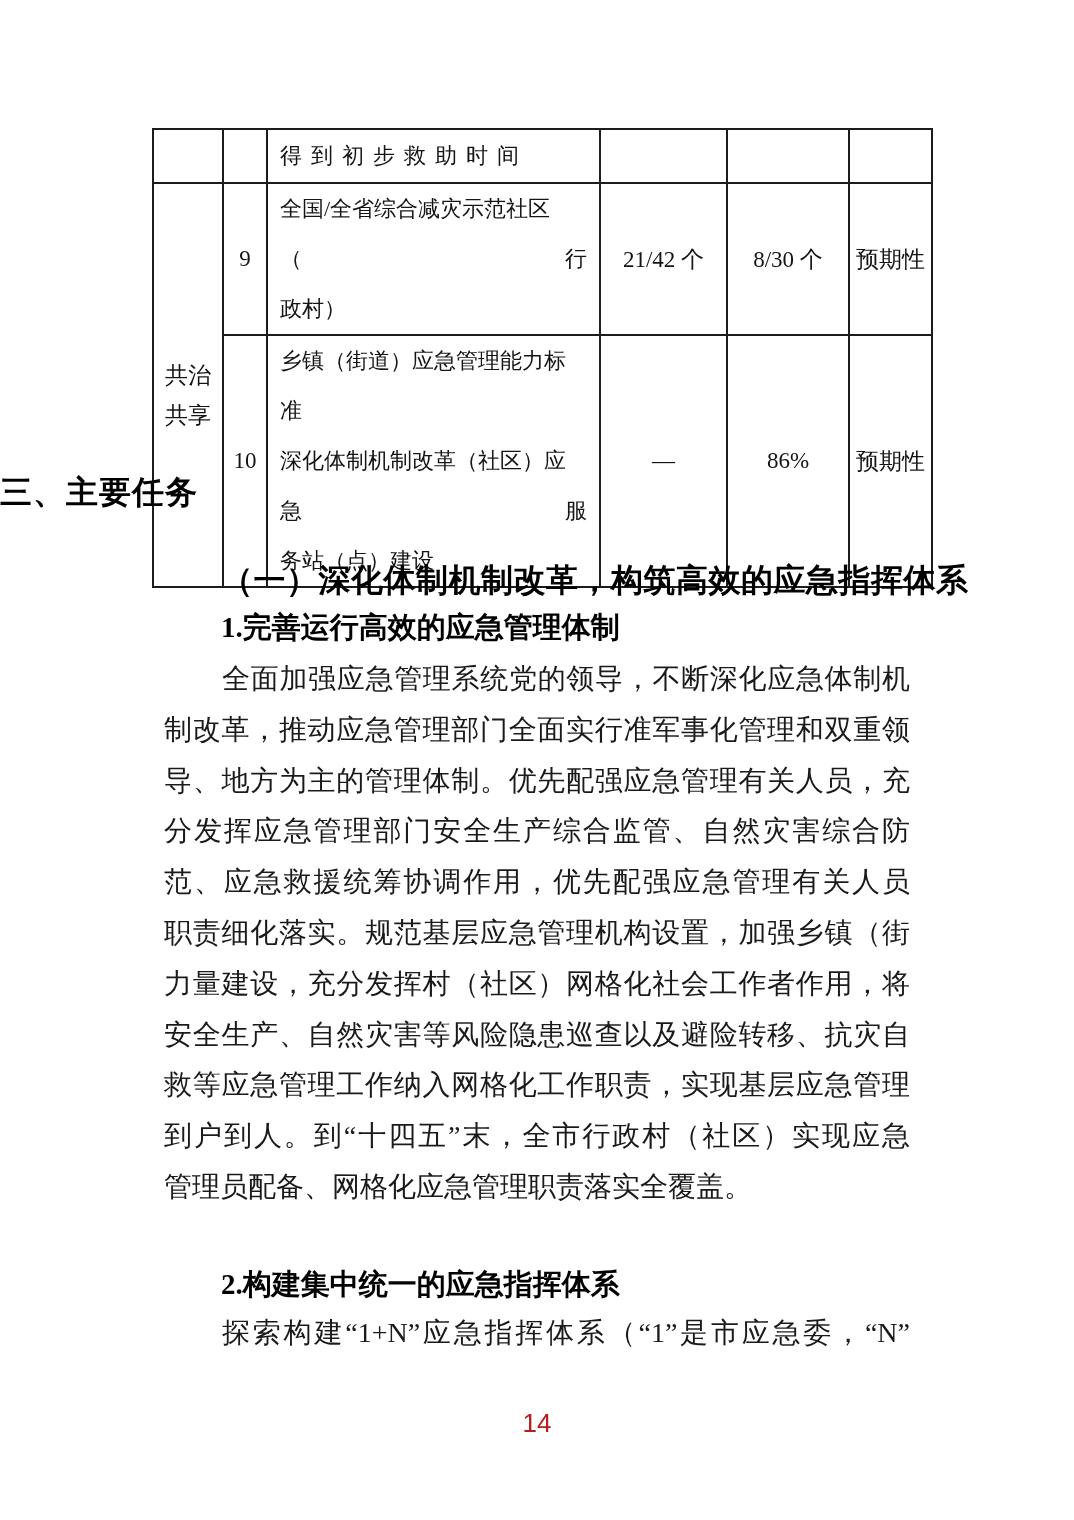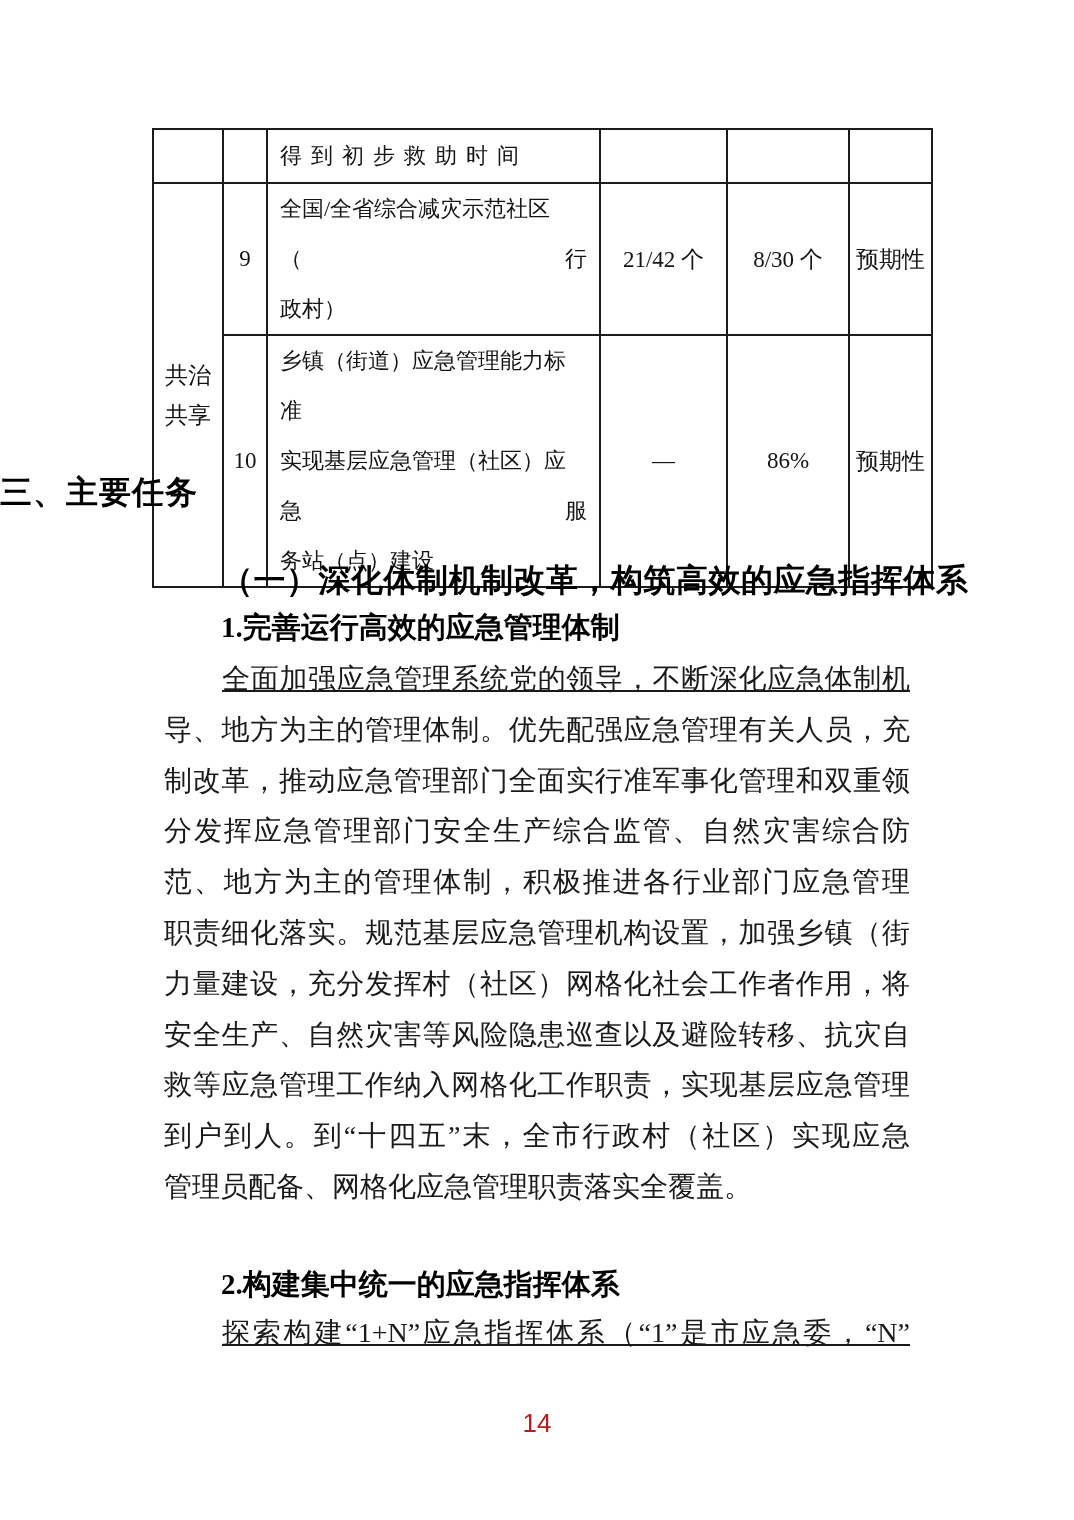--- a/index.html
+++ b/index.html
@@ -51,21 +51,21 @@
 
   
   .para{
     position:absolute;left:164px;width:746px;
     font-size:28px;color:#1a1a1a;
     font-family:"Liberation Serif","DejaVu Serif",serif;
   }
   .para .tline{line-height:50.8px;height:50.8px;overflow:hidden;}
   .para1{top:654px;}
   .para2{top:1308px;}
-  .tline.indent{text-indent:58px;text-decoration:underline;}
+  .tline.indent{text-indent:58px;}
 
   
   .page-num{
     position:absolute;top:1408px;left:0;width:100%;text-align:center;
     font-size:26px;line-height:30px;color:#b91c1c;
     font-family:"Liberation Sans","DejaVu Sans",sans-serif;
   }
 </style>
 </head>
 <body>
@@ -103,42 +103,42 @@
             <div class="tline">政村）</div>
           </td>
         <td class="c-center">21/42 个</td>
         <td class="c-center">8/30 个</td>
         <td class="c-center">预期性</td>
       </tr>
       <tr class="row-10">
         <td class="c-center">10</td>
         <td class="c-indicator">
             <div class="tline fill">乡镇（街道）应急管理能力标准</div>
-            <div class="tline fill">实现基层应急管理（社区）应急服</div>
+            <div class="tline fill">深化体制机制改革（社区）应急服</div>
             <div class="tline">务站（点）建设</div>
           </td>
         <td class="c-center">—</td>
         <td class="c-center">86%</td>
         <td class="c-center">预期性</td>
       </tr>
     </tbody>
   </table>
 
   <div class="h-sec">三、主要任务</div>
 
   <div class="h-sub">（一）深化体制机制改革，构筑高效的应急指挥体系</div>
 
   <div class="h-item h-item1">1.完善运行高效的应急管理体制</div>
 
   <div class="para para1">
       <div class="tline fill indent">全面加强应急管理系统党的领导，不断深化应急体制机</div>
+      <div class="tline fill">制改革，推动应急管理部门全面实行准军事化管理和双重领</div>
       <div class="tline fill">导、地方为主的管理体制。优先配强应急管理有关人员，充</div>
-      <div class="tline fill">制改革，推动应急管理部门全面实行准军事化管理和双重领</div>
       <div class="tline fill">分发挥应急管理部门安全生产综合监管、自然灾害综合防</div>
-      <div class="tline fill">范、地方为主的管理体制，积极推进各行业部门应急管理</div>
+      <div class="tline fill">范、应急救援统筹协调作用，优先配强应急管理有关人员</div>
       <div class="tline fill">职责细化落实。规范基层应急管理机构设置，加强乡镇（街</div>
       <div class="tline fill">力量建设，充分发挥村（社区）网格化社会工作者作用，将</div>
       <div class="tline fill">安全生产、自然灾害等风险隐患巡查以及避险转移、抗灾自</div>
       <div class="tline fill">救等应急管理工作纳入网格化工作职责，实现基层应急管理</div>
       <div class="tline fill">到户到人。到“十四五”末，全市行政村（社区）实现应急</div>
       <div class="tline">管理员配备、网格化应急管理职责落实全覆盖。</div>
     </div>
 
   <div class="h-item h-item2">2.构建集中统一的应急指挥体系</div>
 

